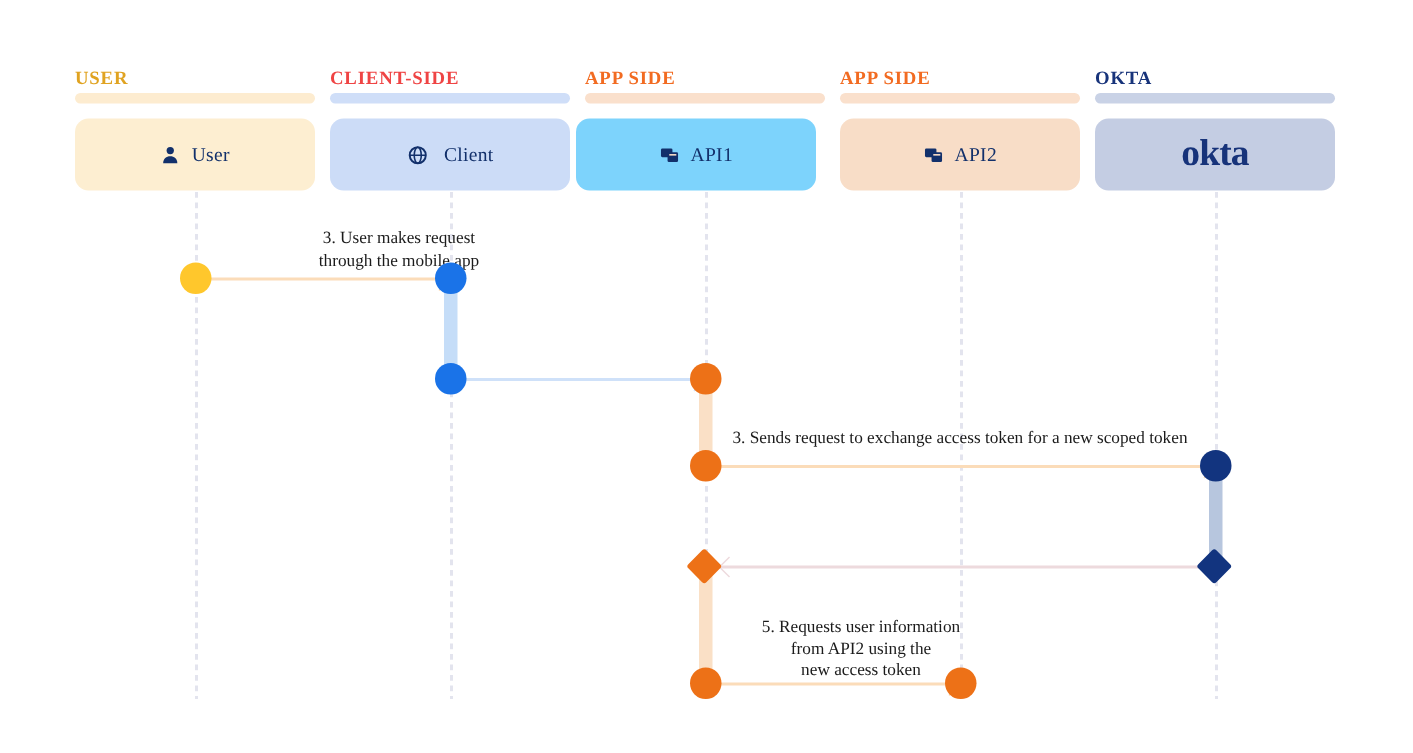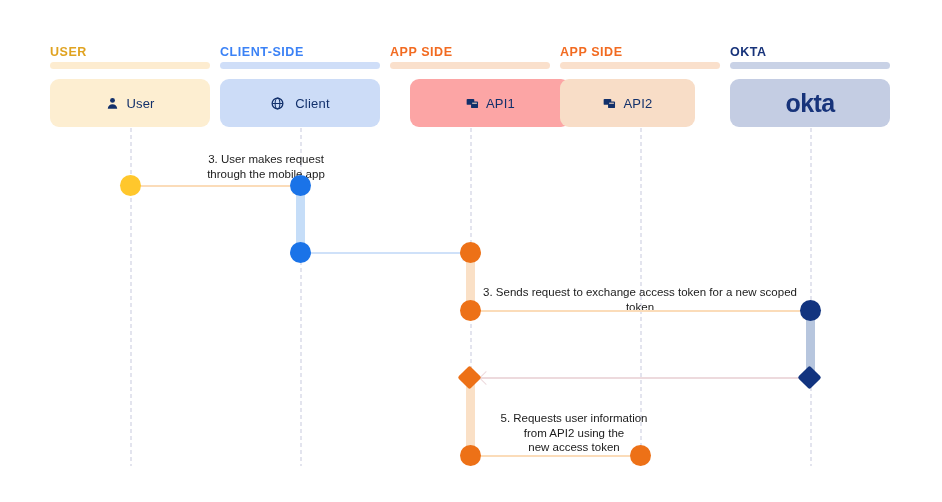--- a/index.html
+++ b/index.html
@@ -11,20 +11,21 @@
     font-family: "Liberation Sans", sans-serif;
   }
 
   #canvas {
     position: relative;
     width: 942px;
     height: 502px;
     background: #ffffff;
     border-radius: 8px;
     overflow: hidden;
+    font-family: Liberation Serif, serif;
   }
 
   
   .col-title {
     position: absolute;
     font-size: 12.5px;
     font-weight: bold;
     letter-spacing: 0.55px;
     white-space: nowrap;
   }
@@ -138,49 +139,49 @@
   <div class="lane-card" style="left:50px; top:79px; width:160px; background:#fdeed1;">
     <span class="lane-icon">
       <svg width="13" height="13" viewBox="0 0 16 16">
         <circle cx="8" cy="4.2" r="3" fill="#12306b"></circle>
         <path d="M2.2 14.5c0-3.4 2.6-5.6 5.8-5.6s5.8 2.2 5.8 5.6z" fill="#12306b"></path>
       </svg>
     </span>
     <span class="lane-card-label">User</span>
   </div>
 
-  <div class="col-title" style="left:220px; top:45px; color:#3b82f6;">CLIENT-SIDE</div>
+  <div class="col-title" style="left:220px; top:45px; color:#ef4444;">CLIENT-SIDE</div>
   <div class="accent-bar" style="left:220px; top:62px; width:160px; background:#cfdef8;"></div>
   <div class="lane-card" style="left:220px; top:79px; width:160px; background:#ccdcf7;gap:11px;">
     <span class="lane-icon">
       <svg width="13" height="13" viewBox="0 0 16 16">
         <circle cx="8" cy="8" r="6.6" fill="none" stroke="#12306b" stroke-width="1.6"></circle>
         <ellipse cx="8" cy="8" rx="2.9" ry="6.6" fill="none" stroke="#12306b" stroke-width="1.3"></ellipse>
         <line x1="1.6" y1="8" x2="14.4" y2="8" stroke="#12306b" stroke-width="1.3"></line>
       </svg>
     </span>
     <span class="lane-card-label">Client</span>
   </div>
 
   <div class="col-title" style="left:390px; top:45px; color:#f26b21;">APP SIDE</div>
   <div class="accent-bar" style="left:390px; top:62px; width:160px; background:#fae0cc;"></div>
-  <div class="lane-card" style="left:410px; top:79px; width:160px; background:#fca5a5;">
+  <div class="lane-card" style="left:384px; top:79px; width:160px; background:#7dd3fc;">
     <span class="lane-icon">
       <svg width="13" height="13" viewBox="0 0 16 16">
         <rect x="0.8" y="2.4" width="9.4" height="7.2" rx="1.1" fill="#12306b"></rect>
         <rect x="6.2" y="5.6" width="8.6" height="8" rx="1.1" fill="#12306b"></rect>
         <rect x="7.6" y="7" width="5.8" height="1.3" fill="#f8ddc7"></rect>
       </svg>
     </span>
     <span class="lane-card-label">API1</span>
   </div>
 
   <div class="col-title" style="left:560px; top:45px; color:#f26b21;">APP SIDE</div>
   <div class="accent-bar" style="left:560px; top:62px; width:160px; background:#fae0cc;"></div>
-  <div class="lane-card" style="left:560px; top:79px; width:135px; background:#f8ddc7;justify-content:center;">
+  <div class="lane-card" style="left:560px; top:79px; width:160px; background:#f8ddc7;justify-content:center;">
     <span class="lane-icon">
       <svg width="13" height="13" viewBox="0 0 16 16">
         <rect x="0.8" y="2.4" width="9.4" height="7.2" rx="1.1" fill="#12306b"></rect>
         <rect x="6.2" y="5.6" width="8.6" height="8" rx="1.1" fill="#12306b"></rect>
         <rect x="7.6" y="7" width="5.8" height="1.3" fill="#f8ddc7"></rect>
       </svg>
     </span>
     <span class="lane-card-label">API2</span>
   </div>
 

